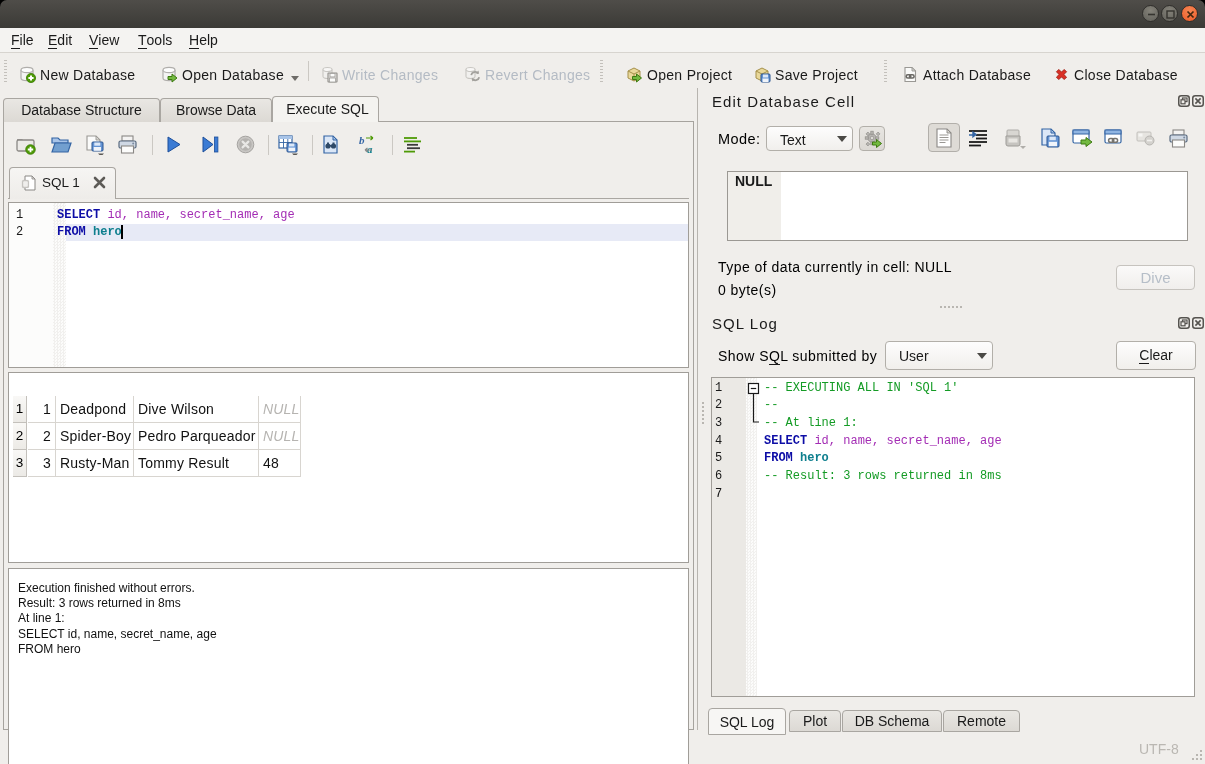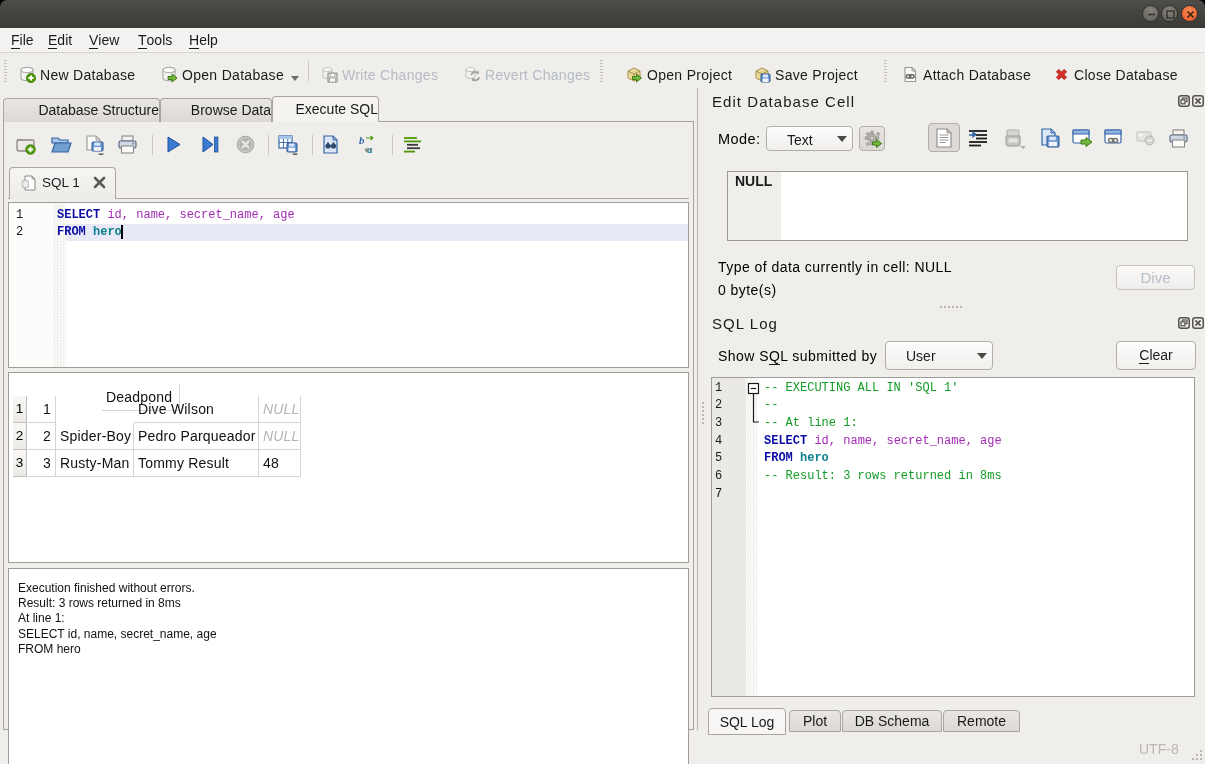--- a/index.html
+++ b/index.html
@@ -31,21 +31,21 @@
 .tbtn svg { vertical-align:-3px; margin-right:4px; }
 .tbtn.dis { color:#b4bbc4; }
 .tsep { position:absolute; top:61px; width:1px; height:20px; background:#cbc8c3; }
 .thandle { position:absolute; top:60px; width:3px; height:22px;
   background:repeating-linear-gradient(#c3c0bb 0 1px, transparent 1px 3px); }
 
 
 .maintab { position:absolute; top:98px; height:24px;
   background:linear-gradient(#e9e7e3,#dcd9d4);
   border:1px solid #a9a6a1; border-bottom:none; border-radius:4px 4px 0 0;
-  font-size:14px; color:#1a1a1a; text-align:right; line-height:23px; z-index:2; }
+  font-size:14px; color:#1a1a1a; text-align:center; line-height:23px; z-index:2; }
 .maintab.active { background:#f4f3f0; top:96px; height:26px; line-height:25px; z-index:3; }
 #tabframe { position:absolute; left:3px; top:121px; width:691px; height:609px;
   border:1px solid #a6a39e; background:#f0eeeb; z-index:1; }
 #rightline { position:absolute; left:697px; top:88px; width:1px; height:642px; background:#b7b4af; }
 
 
 #sqltoolbar { position:absolute; left:0px; top:131px; height:28px; z-index:4; }
 .sicon { position:absolute; top:3px; }
 .ssep { position:absolute; top:4px; width:1px; height:20px; background:#cbc8c3; }
 
@@ -97,21 +97,21 @@
 .hdots { position:absolute; height:2px; width:22px;
   background:repeating-linear-gradient(90deg,#b9b6b1 0 2px, transparent 2px 4px); }
 .vdots { position:absolute; width:2px; height:22px;
   background:repeating-linear-gradient(#b9b6b1 0 2px, transparent 2px 4px); }
 
 
 .docktitle { position:absolute; font-size:15px; letter-spacing:1.05px; color:#1a1a1a; }
 .dockbtn { position:absolute; }
 .qcombo { position:absolute; border:1px solid #b2afa9; border-radius:4px;
   background:linear-gradient(#fdfdfd,#f1efec); color:#1a1a1a; font-size:14px; }
-.qcombo .txt { position:absolute; left:20px; top:5px; }
+.qcombo .txt { position:absolute; left:13px; top:5px; }
 .qcombo .arr { position:absolute; width:0; height:0;
   border-left:5px solid transparent; border-right:5px solid transparent;
   border-top:6px solid #4a4945; }
 #gearbtn { position:absolute; left:859px; top:126px; width:26px; height:25px;
   border:1px solid #b2afa9; border-radius:4px; background:linear-gradient(#e8e6e2,#dbd8d3); }
 #cellbox { position:absolute; left:727px; top:171px; width:461px; height:70px;
   border:1px solid #9b9893; background:#ffffff; }
 #cellgut { position:absolute; left:0; top:0; width:53px; height:100%; background:#f0eeea; }
 #cellnull { position:absolute; left:7px; top:1px; font-size:14px; font-weight:bold; color:#1a1a1a; }
 #applybtn { position:absolute; left:1116px; top:265px; width:79px; height:25px;
@@ -349,21 +349,21 @@
   </div>
 </div>
 <div id="cursor1"></div>
 <div class="hdots" style="left:339px; top:369.5px;"></div>
 
 <div id="rtable">
   <div class="rnum" style="top:23px;">1</div>
   <div class="rnum" style="top:50px;">2</div>
   <div class="rnum" style="top:77px;">3</div>
   <div class="rcell" style="left:19px; top:23px; width:28px; text-align:right;">1</div>
-  <div class="rcell" style="left:47px; top:11px; width:78px;margin-left:46px;">Deadpond</div>
+  <div class="rcell" style="left:47px; top:23px; width:78px;">Deadpond</div>
   <div class="rcell" style="left:125px; top:23px; width:125px;">Dive Wilson</div>
   <div class="rcell null" style="left:250px; top:23px; width:42px;">NULL</div>
   <div class="rcell" style="left:19px; top:50px; width:28px; text-align:right;">2</div>
   <div class="rcell" style="left:47px; top:50px; width:78px;">Spider-Boy</div>
   <div class="rcell" style="left:125px; top:50px; width:125px;">Pedro Parqueador</div>
   <div class="rcell null" style="left:250px; top:50px; width:42px;">NULL</div>
   <div class="rcell" style="left:19px; top:77px; width:28px; text-align:right;">3</div>
   <div class="rcell" style="left:47px; top:77px; width:78px;">Rusty-Man</div>
   <div class="rcell" style="left:125px; top:77px; width:125px;">Tommy Result</div>
   <div class="rcell" style="left:250px; top:77px; width:42px;">48</div>

